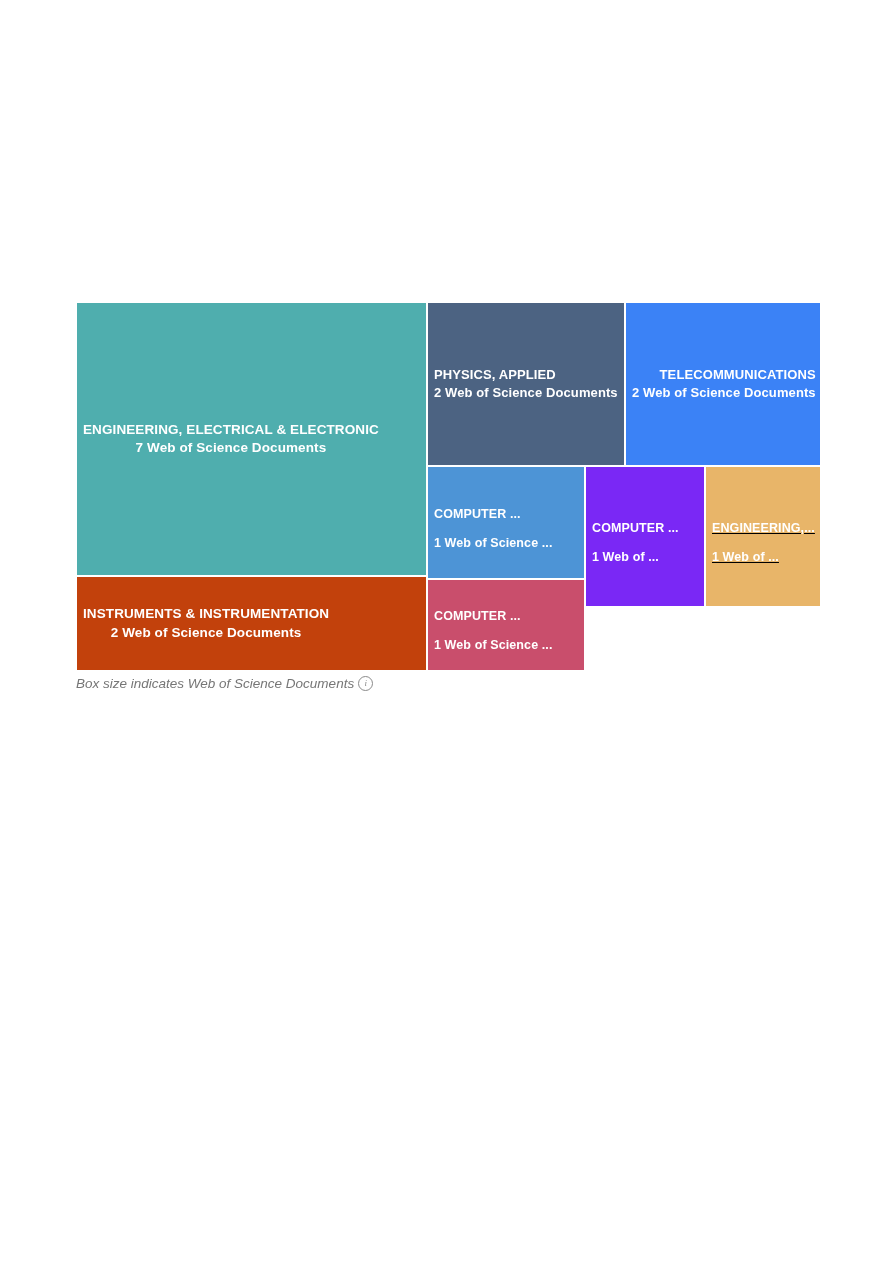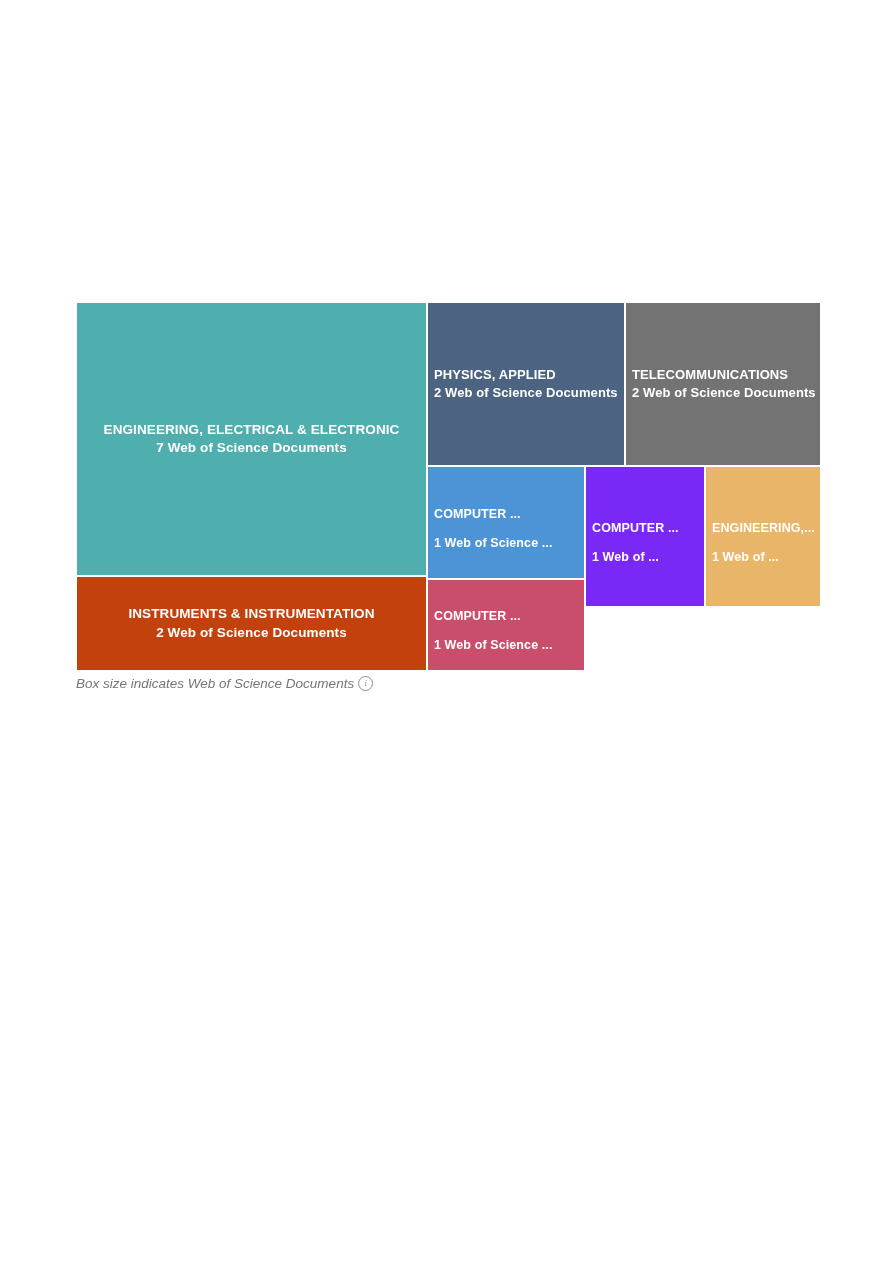--- a/index.html
+++ b/index.html
@@ -53,21 +53,21 @@
   .tm-inner {
     padding: 0 6px;
   }
 
   
   .sz-lg .tm-label, .sz-lg .tm-value { font-size: 13.5px; }
   .sz-md .tm-label, .sz-md .tm-value { font-size: 13px; }
   .sz-sm .tm-label, .sz-sm .tm-value { font-size: 12.5px; margin-top: 12px; }
 
   
-  .al-center { align-items: center; text-align: center; }
+  .al-center { align-items: flex-start; text-align: center; }
   .al-left   { align-items: flex-start; text-align: left; }
 
   
   .an-mid    { justify-content: center; }
 
   #treemap-caption {
     position: absolute;
     left: 76px;
     top: 676px;
     display: flex;
@@ -111,21 +111,21 @@
           <div class="tm-label">ENGINEERING, ELECTRICAL &amp; ELECTRONIC</div>
           <div class="tm-value">7 Web of Science Documents</div>
         </div>
       </div>
       <div class="tm-tile al-left an-mid sz-md" style="left: 351px; top: 0px; width: 198px; height: 164px; background: rgb(76, 99, 130);">
         <div class="tm-inner">
           <div class="tm-label">PHYSICS, APPLIED</div>
           <div class="tm-value">2 Web of Science Documents</div>
         </div>
       </div>
-      <div class="tm-tile al-left an-mid sz-md" style="left: 549px; top: 0px; width: 196px; height: 164px; background: #737373;">
+      <div class="tm-tile al-left an-mid sz-md" style="left: 549px; top: 0px; width: 196px; height: 164px; background: #3b82f6; text-align: right;">
         <div class="tm-inner">
           <div class="tm-label">TELECOMMUNICATIONS</div>
           <div class="tm-value">2 Web of Science Documents</div>
         </div>
       </div>
       <div class="tm-tile al-center an-mid sz-lg" style="left: 0px; top: 274px; width: 351px; height: 95px; background: #c2410c;">
         <div class="tm-inner">
           <div class="tm-label">INSTRUMENTS &amp; INSTRUMENTATION</div>
           <div class="tm-value">2 Web of Science Documents</div>
         </div>
@@ -135,21 +135,21 @@
           <div class="tm-label">COMPUTER ...</div>
           <div class="tm-value">1 Web of Science ...</div>
         </div>
       </div>
       <div class="tm-tile al-left an-mid sz-sm" style="left: 509px; top: 164px; width: 120px; height: 141px; background: rgb(122, 40, 245);">
         <div class="tm-inner">
           <div class="tm-label">COMPUTER ...</div>
           <div class="tm-value">1 Web of ...</div>
         </div>
       </div>
-      <div class="tm-tile al-left an-mid sz-sm" style="left: 629px; top: 164px; width: 116px; height: 141px; background: rgb(232, 181, 105);">
+      <div class="tm-tile al-left an-mid sz-sm" style="left: 629px; top: 164px; width: 116px; height: 141px; background: rgb(232, 181, 105); text-decoration: underline;">
         <div class="tm-inner">
           <div class="tm-label">ENGINEERING,...</div>
           <div class="tm-value">1 Web of ...</div>
         </div>
       </div>
       <div class="tm-tile al-left an-mid sz-sm" style="left: 351px; top: 277px; width: 158px; height: 92px; background: rgb(201, 78, 108);">
         <div class="tm-inner">
           <div class="tm-label">COMPUTER ...</div>
           <div class="tm-value">1 Web of Science ...</div>
         </div>

